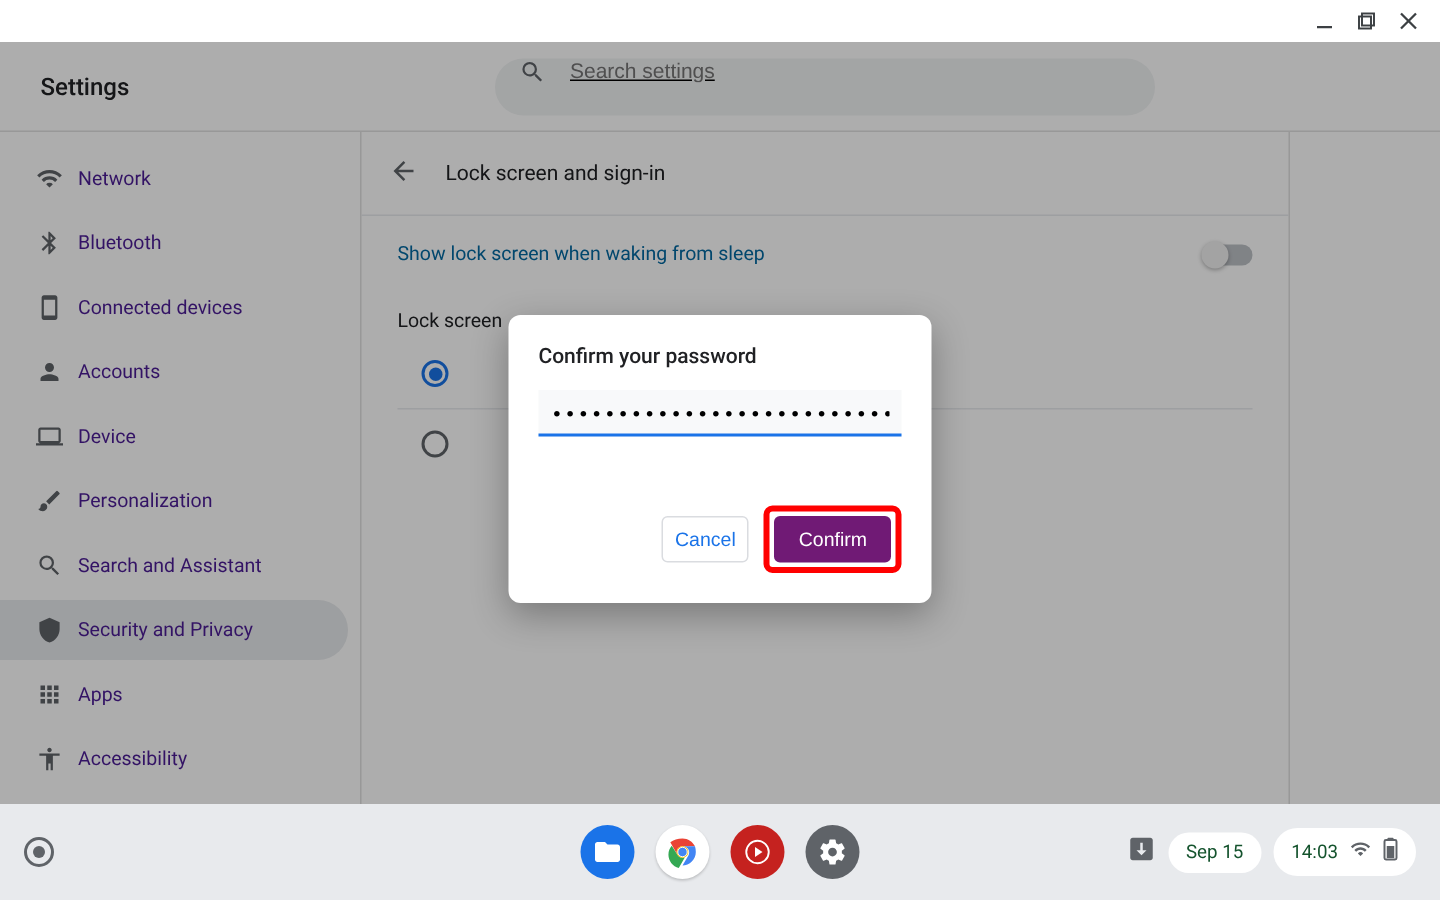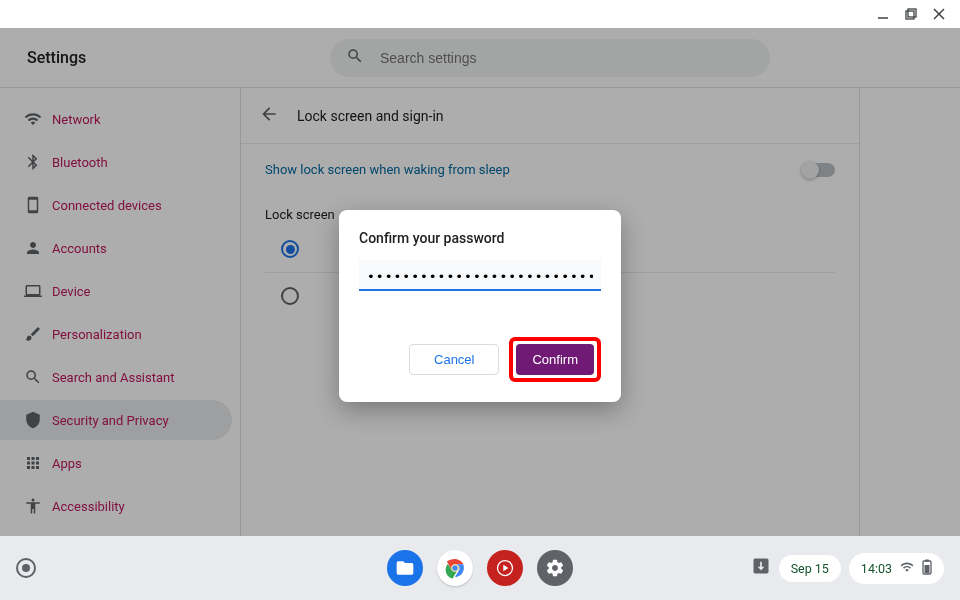--- a/index.html
+++ b/index.html
@@ -9,30 +9,30 @@
   .window-controls { height: 28px; display: flex; justify-content: flex-end; align-items: center; gap: 14px; padding-right: 14px; background: #fff; }
   .window-controls span { width: 14px; height: 14px; display: inline-flex; align-items: center; justify-content: center; color: #3c4043; }
 
   
   .app { position: relative; height: 508px; background: #fff; }
   
   
   .topbar { height: 60px; display: flex; align-items: center; border-bottom: 1px solid #e0e0e0; }
   .topbar .title { width: 240px; padding-left: 27px; font-size: 16px; color: #202124; font-weight: 500; }
   .search-wrap { flex: 1; display: flex; justify-content: center; padding-right: 100px; }
-  .search-box { width: 440px; height: 38px; background: #f1f3f4; border-radius: 19px; display: flex; align-items: center; padding: 0 16px; }
+  .search-box { width: 440px; height: 38px; background: #f1f3f4; border-radius: 19px; display: flex; align-items: flex-start; padding: 0 16px; text-decoration: underline; }
   .search-box .icon { color: #5f6368; margin-right: 16px; }
   .search-box input { border: none; background: transparent; outline: none; font-size: 14px; color: #5f6368; flex: 1; }
 
   
   .body { display: flex; height: 448px; }
   
   
   .sidebar { width: 240px; padding-top: 8px; }
-  .side-item { display: flex; align-items: center; height: 40px; padding-left: 24px; font-size: 13px; color: #be185d; margin: 3px 8px 3px 0; border-radius: 0 20px 20px 0; }
+  .side-item { display: flex; align-items: center; height: 40px; padding-left: 24px; font-size: 13px; color: #4c1d95; margin: 3px 8px 3px 0; border-radius: 0 20px 20px 0; }
   .side-item.selected { background: #e8eaed; align-items: center; }
   .side-item .micon { width: 28px; color: #5f6368; display: inline-flex; }
   .side-advanced { display: flex; align-items: center; height: 40px; padding-left: 20px; font-size: 13px; color: #202124; justify-content: space-between; padding-right: 24px; margin-top: 8px; }
 
   
   .content { flex: 1; border-left: 1px solid #e0e0e0; border-right: 1px solid #e0e0e0; margin-right: 100px; padding-bottom: 20px; }
   .content-header { height: 56px; display: flex; align-items: center; padding-left: 18px; border-bottom: 1px solid #e8eaed; }
   .content-header .back { color: #5f6368; margin-right: 18px; }
   .content-header .label { font-size: 14px; color: #202124; }
   
@@ -48,21 +48,21 @@
   .radio.checked::after { content: ""; width: 9px; height: 9px; background: #1a73e8; border-radius: 50%; }
   .hr { border: none; border-top: 1px solid #e8eaed; margin: 4px 24px; }
 
   
   .scrim { position: absolute; top: 28px; left: 0; right: 0; height: 508px; background: rgba(0,0,0,0.32); }
   .dialog { position: absolute; width: 282px; left: 339px; top: 210px; background: #fff; border-radius: 8px; box-shadow: 0 8px 24px rgba(0,0,0,0.3); padding: 20px; }
   .dialog h3 { font-size: 14px; font-weight: 500; color: #202124; margin-bottom: 14px; }
   .dialog p { font-size: 12.5px; color: #5f6368; line-height: 1.5; margin-bottom: 14px; }
   .dialog input { width: 100%; border: none; border-bottom: 2px solid #1a73e8; background: #f8f9fa; padding: 9px 8px 5px; font-size: 13px; letter-spacing: 1px; outline: none; font-family: monospace; }
   .dialog-actions { display: flex; justify-content: flex-end; gap: 10px; margin-top: 46px; align-items: center; }
-  .btn-cancel { background: #fff; border: 1px solid #dadce0; color: #1a73e8; font-size: 13px; padding: 7px 24px; border-radius: 4px; cursor: pointer; }
+  .btn-cancel { background: #fff; border: 1px solid #dadce0; color: #1a73e8; font-size: 13px; padding: 7px 8px; border-radius: 4px; cursor: pointer; }
   .confirm-highlight { border: 4px solid #ff0000; border-radius: 6px; padding: 3px; }
   .btn-confirm { background: #701a75; border: none; color: #fff; font-size: 13px; padding: 8px 16px; border-radius: 4px; cursor: pointer; font-weight: 500; }
 
   
   .shelf { position: absolute; bottom: 0; left: 0; right: 0; height: 64px; background: #e8eaed; display: flex; align-items: center; justify-content: space-between; padding: 0 16px; }
   .shelf-left, .shelf-right, .shelf-center { display: flex; align-items: center; gap: 8px; }
   .shelf-center { position: absolute; left: 50%; transform: translateX(-50%); gap: 14px; }
   .launch { width: 20px; height: 20px; border: 2.5px solid #5f6368; border-radius: 50%; position: relative; }
   .launch::after { content: ""; position: absolute; width: 8px; height: 8px; background: #5f6368; border-radius: 50%; top: 3.5px; left: 3.5px; }
   .app-icon { width: 36px; height: 36px; border-radius: 50%; display: inline-flex; align-items: center; justify-content: center; }

